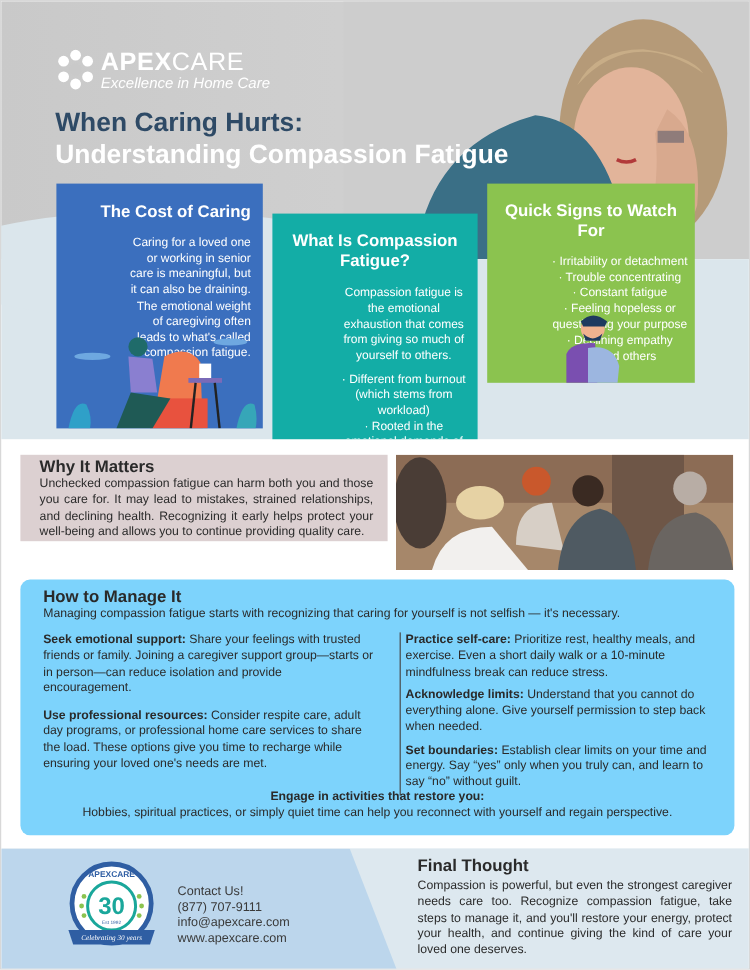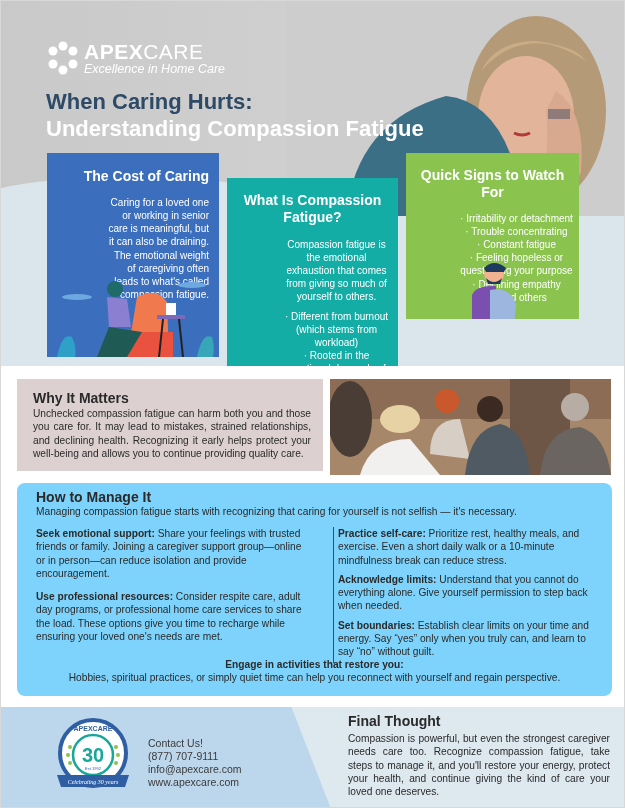--- a/index.html
+++ b/index.html
@@ -30,21 +30,21 @@
   .card-cost { left: 46px; top: 152px; width: 172px; height: 204px; background: #3b6fbe; padding: 15px 10px 0 10px; text-align: right; }
   .card-cost h3 { margin-bottom: 11px; }
   .card-what { left: 226px; top: 177px; width: 171px; height: 188px; background: #13ada6; padding: 14px 8px 0 8px; }
   .card-what h3 { margin-bottom: 12px; }
   .card-what .bl { margin-top: 6px; }
   .card-signs { left: 405px; top: 152px; width: 173px; height: 166px; background: #8bc34f; padding: 14px 6px 0 6px; }
   .card-signs h3 { margin-bottom: 11px; }
   .illus { position: absolute; left: 0; bottom: 0; width: 100%; }
 
   
-  .why { position: absolute; left: 16px; top: 378px; width: 306px; height: 92px; background: #dcd0d1; padding: 11px 12px 0 16px; color: #2a2a2a; font-family: "Liberation Sans", sans-serif; }
+  .why { position: absolute; left: 16px; top: 378px; width: 306px; height: 72px; background: #dcd0d1; padding: 1px 12px 0 16px; color: #2a2a2a; font-family: "Liberation Sans", sans-serif; }
   .why h2 { font-size: 14px; font-weight: 600; margin-bottom: 1px; }
   .why p { font-size: 10.2px; line-height: 1.3; text-align: justify; }
   .photo2 { position: absolute; left: 329px; top: 378px; width: 281px; height: 96px; overflow: hidden; }
 
   
   .manage { position: absolute; left: 16px; top: 482px; width: 595px; height: 213px; background: #7dd3fc; border-radius: 8px; padding: 7px 12px 0 19px; color: #2a2a2a; font-family: "Liberation Sans", sans-serif; }
   .manage h2 { font-size: 14px; font-weight: 600; line-height: 1.1; }
   .manage .lead { font-size: 10.2px; margin-top: 1px; }
   .cols { position: absolute; left: 19px; top: 44px; width: 560px; }
   .col-l { position: absolute; left: 0; top: 0; width: 275px; }
@@ -165,21 +165,21 @@
     <path d="M135 96 Q140 50 170 45 Q195 50 200 96Z" fill="#4f5a62"></path>
     <circle cx="245" cy="28" r="14" fill="#b8ada5"></circle>
     <path d="M210 96 Q215 50 250 48 Q275 55 281 96Z" fill="#6a6561"></path>
   </svg>
 
   <div class="manage">
     <h2>How to Manage It</h2>
     <p class="lead">Managing compassion fatigue starts with recognizing that caring for yourself is not selfish — it's necessary.</p>
     <div class="cols">
       <div class="col-l">
-        <p class="tip"><b>Seek emotional support:</b><span> Share your feelings with trusted friends or family. Joining a caregiver support group—online or in person—can reduce isolation and provide encouragement.</span></p>
+        <p class="tip"><b>Seek emotional support:</b><span> Share your feelings with trusted friends or family. Joining a caregiver support group—starts or in person—can reduce isolation and provide encouragement.</span></p>
         <p class="tip"><b>Use professional resources:</b><span> Consider respite care, adult day programs, or professional home care services to share the load. These options give you time to recharge while ensuring your loved one's needs are met.</span></p>
       </div>
       <div class="divider" style="top:0"></div>
       <div class="col-r">
         <p class="tip"><b>Practice self-care:</b><span> Prioritize rest, healthy meals, and exercise. Even a short daily walk or a 10-minute mindfulness break can reduce stress.</span></p>
         <p class="tip"><b>Acknowledge limits:</b><span> Understand that you cannot do everything alone. Give yourself permission to step back when needed.</span></p>
         <p class="tip"><b>Set boundaries:</b><span> Establish clear limits on your time and energy. Say “yes” only when you truly can, and learn to say “no” without guilt.</span></p>
       </div>
     </div>
     <div class="engage">

